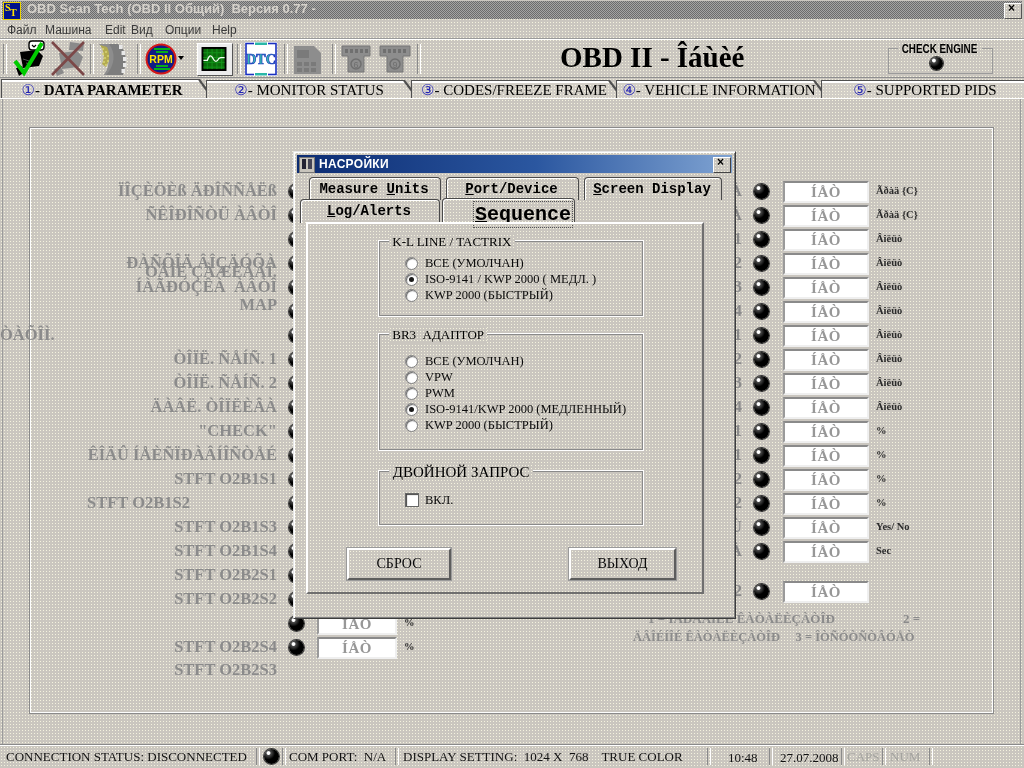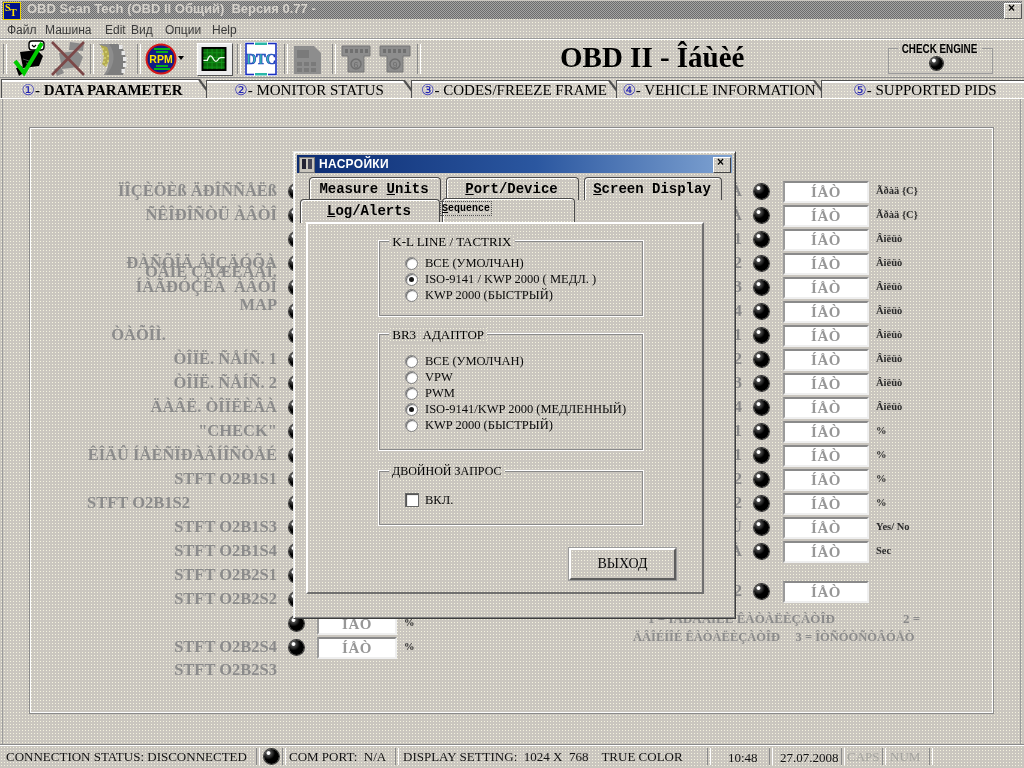--- a/index.html
+++ b/index.html
@@ -211,21 +211,21 @@
 <div class="abs glabel" style="left:0;top:205px;width:277px;text-align:right;">ÑÊÎÐÎÑÒÜ ÀÂÒÎ</div>
 <div class="abs led" style="left:289px;top:208px;width:15px;height:15px;"></div>
 <div class="abs glabel" style="left:0;top:229px;width:277px;text-align:right;margin-top:33px;">ÓÃÎË ÇÀÆÈÃÀÍ.</div>
 <div class="abs led" style="left:289px;top:232px;width:15px;height:15px;"></div>
 <div class="abs glabel" style="left:0;top:253px;width:277px;text-align:right;">ÐÀÑÕÎÄ ÂÎÇÄÓÕÀ</div>
 <div class="abs led" style="left:289px;top:256px;width:15px;height:15px;"></div>
 <div class="abs glabel" style="left:0;top:277px;width:277px;text-align:right;">ÍÀÃÐÓÇÊÀ  ÀÂÒÎ</div>
 <div class="abs led" style="left:289px;top:280px;width:15px;height:15px;"></div>
 <div class="abs glabel" style="left:0;top:295px;width:277px;text-align:right;">MAP</div>
 <div class="abs led" style="left:289px;top:304px;width:15px;height:15px;"></div>
-<div class="abs glabel" style="left:0;top:325px;width:277px;text-align:center;">ÒÀÕÎÌ.</div>
+<div class="abs glabel" style="left:0;top:325px;width:277px;text-align:left;">ÒÀÕÎÌ.</div>
 <div class="abs led" style="left:289px;top:328px;width:15px;height:15px;"></div>
 <div class="abs glabel" style="left:0;top:349px;width:277px;text-align:right;">ÒÎÏË. ÑÅÍÑ. 1</div>
 <div class="abs led" style="left:289px;top:352px;width:15px;height:15px;"></div>
 <div class="abs glabel" style="left:0;top:373px;width:277px;text-align:right;">ÒÎÏË. ÑÅÍÑ. 2</div>
 <div class="abs led" style="left:289px;top:376px;width:15px;height:15px;"></div>
 <div class="abs glabel" style="left:0;top:397px;width:277px;text-align:right;">ÄÀÂË. ÒÎÏËÈÂÀ</div>
 <div class="abs led" style="left:289px;top:400px;width:15px;height:15px;"></div>
 <div class="abs glabel" style="left:0;top:421px;width:277px;text-align:right;">"CHECK"</div>
 <div class="abs led" style="left:289px;top:424px;width:15px;height:15px;"></div>
 <div class="abs glabel" style="left:0;top:445px;width:277px;text-align:right;">ÊÎÄÛ ÍÅÈÑÏÐÀÂÍÎÑÒÅÉ</div>
@@ -338,21 +338,21 @@
  <div class="abs dith tab mono" style="left:15px;top:25px;width:130px;height:22px;"></div>
  <div class="abs mono" style="left:15px;top:29px;width:130px;text-align:center;font-size:14px;font-weight:bold;white-space:pre;">Measure <span style="text-decoration:underline;">U</span>nits</div>
  <div class="abs dith tab" style="left:152px;top:25px;width:131px;height:22px;"></div>
  <div class="abs mono" style="left:152px;top:29px;width:131px;text-align:center;font-size:14px;font-weight:bold;white-space:pre;"><span style="text-decoration:underline;">P</span>ort/Device</div>
  <div class="abs dith tab" style="left:290px;top:25px;width:136px;height:22px;"></div>
  <div class="abs mono" style="left:290px;top:29px;width:136px;text-align:center;font-size:14px;font-weight:bold;white-space:pre;"><span style="text-decoration:underline;">S</span>creen Display</div>
 
  <div class="abs dith tab" style="left:6px;top:47px;width:138px;height:23px;"></div>
  <div class="abs mono" style="left:6px;top:51px;width:138px;text-align:center;font-size:14px;font-weight:bold;white-space:pre;"><span style="text-decoration:underline;">L</span>og/Alerts</div>
  <div class="abs dith tab" style="left:148px;top:46px;width:131px;height:25px;"></div>
- <div class="abs mono" style="left:148px;top:51px;width:129px;text-align:left;font-size:10px;font-weight:bold;white-space:pre;"><span style="outline:1px dotted #555;outline-offset:1px;"><span style="text-decoration:underline;">S</span>equence</span></div>
+ <div class="abs mono" style="left:148px;top:51px;width:129px;text-align:right;font-size:20px;font-weight:bold;white-space:pre;"><span style="outline:1px dotted #555;outline-offset:1px;"><span style="text-decoration:underline;">S</span>equence</span></div>
 
  <div class="abs raised" style="left:12px;top:70px;width:394px;height:368px;"></div>
 
  <div class="abs groove" style="left:85px;top:89px;width:262px;height:73px;"></div>
  <div class="abs dith serif" style="left:95px;top:82px;font-size:13px;color:#000;white-space:pre;">&nbsp;K-L LINE / TACTRIX&nbsp;</div>
  <div class="abs radio" style="left:111px;top:105px;"></div>
  <div class="abs rlbl" style="left:131px;top:104px;">ВСЕ (УМОЛЧАН)</div>
  <div class="abs radio" style="left:111px;top:121px;">
         <div class="abs rdot"></div>
       </div>
@@ -369,24 +369,25 @@
  <div class="abs radio" style="left:111px;top:235px;"></div>
  <div class="abs rlbl" style="left:131px;top:234px;">PWM</div>
  <div class="abs radio" style="left:111px;top:251px;">
         <div class="abs rdot"></div>
       </div>
  <div class="abs rlbl" style="left:131px;top:250px;">ISO-9141/KWP 2000 (МЕДЛЕННЫЙ)</div>
  <div class="abs radio" style="left:111px;top:267px;"></div>
  <div class="abs rlbl" style="left:131px;top:266px;">KWP 2000 (БЫСТРЫЙ)</div>
 
  <div class="abs groove" style="left:85px;top:319px;width:262px;height:52px;"></div>
- <div class="abs dith serif" style="left:95px;top:312px;font-size:12px;color:#000;white-space:pre;">&nbsp;ДВОЙНОЙ ЗАПРОС&nbsp;</div>
+ <div class="abs dith serif" style="left:95px;top:312px;font-size:15px;color:#000;white-space:pre;">&nbsp;ДВОЙНОЙ ЗАПРОС&nbsp;</div>
  <div class="abs" style="left:111px;top:341px;width:12px;height:12px;background:#fff;border:1px solid #666;box-shadow:inset 1px 1px 1px #444;"></div>
  <div class="abs rlbl" style="left:131px;top:341px;">ВКЛ.</div>
 
+ <div class="abs btn" style="left:53px;top:396px;width:100px;height:28px;line-height:28px;">СБРОС</div>
  <div class="abs btn" style="left:275px;top:396px;width:103px;height:28px;line-height:28px;">ВЫХОД</div>
 </div>
 </div>
 <div id="statusbar">
 <div class="abs" style="left:0;top:744px;width:1024px;height:1px;background:#8a8a8a;"></div>
 <div class="abs dith" style="left:0;top:745px;width:1024px;height:23px;border-top:1px solid #fff;"></div>
 <div class="abs stxt" style="left:6px;top:749px;">CONNECTION STATUS: DISCONNECTED</div>
 <div class="abs sep" style="left:256px;top:748px;height:17px;"></div>
 <div class="abs led" style="left:264px;top:749px;width:15px;height:15px;"></div>
 <div class="abs sep" style="left:282px;top:748px;height:17px;"></div>

